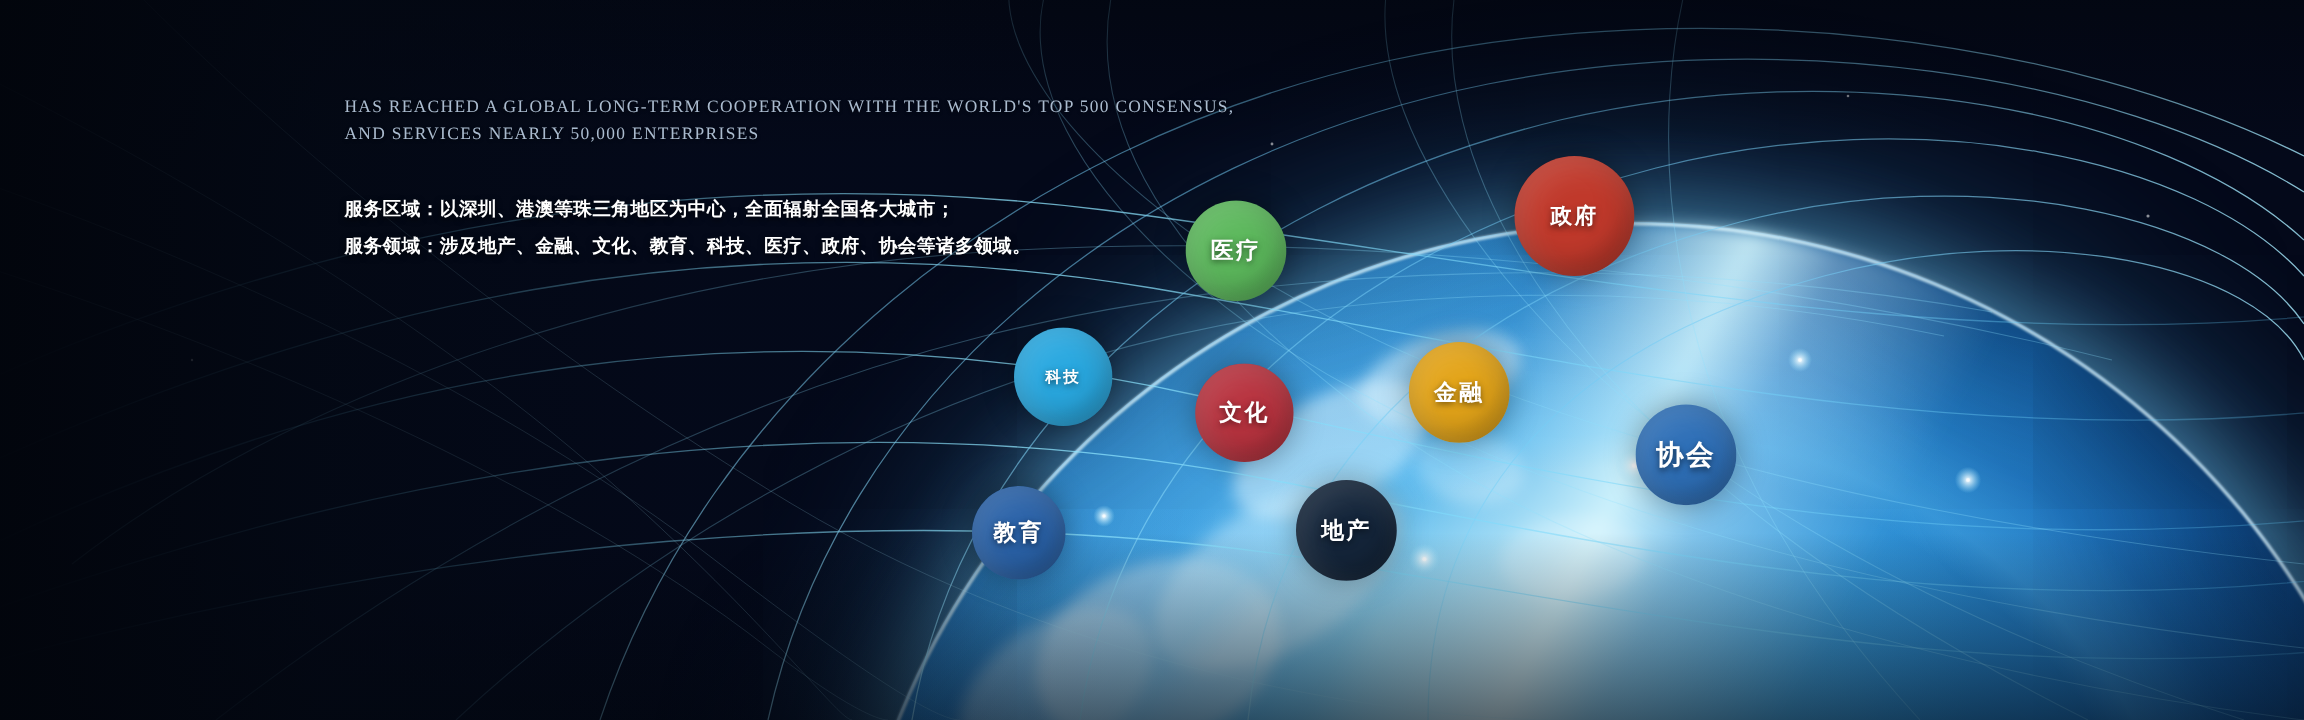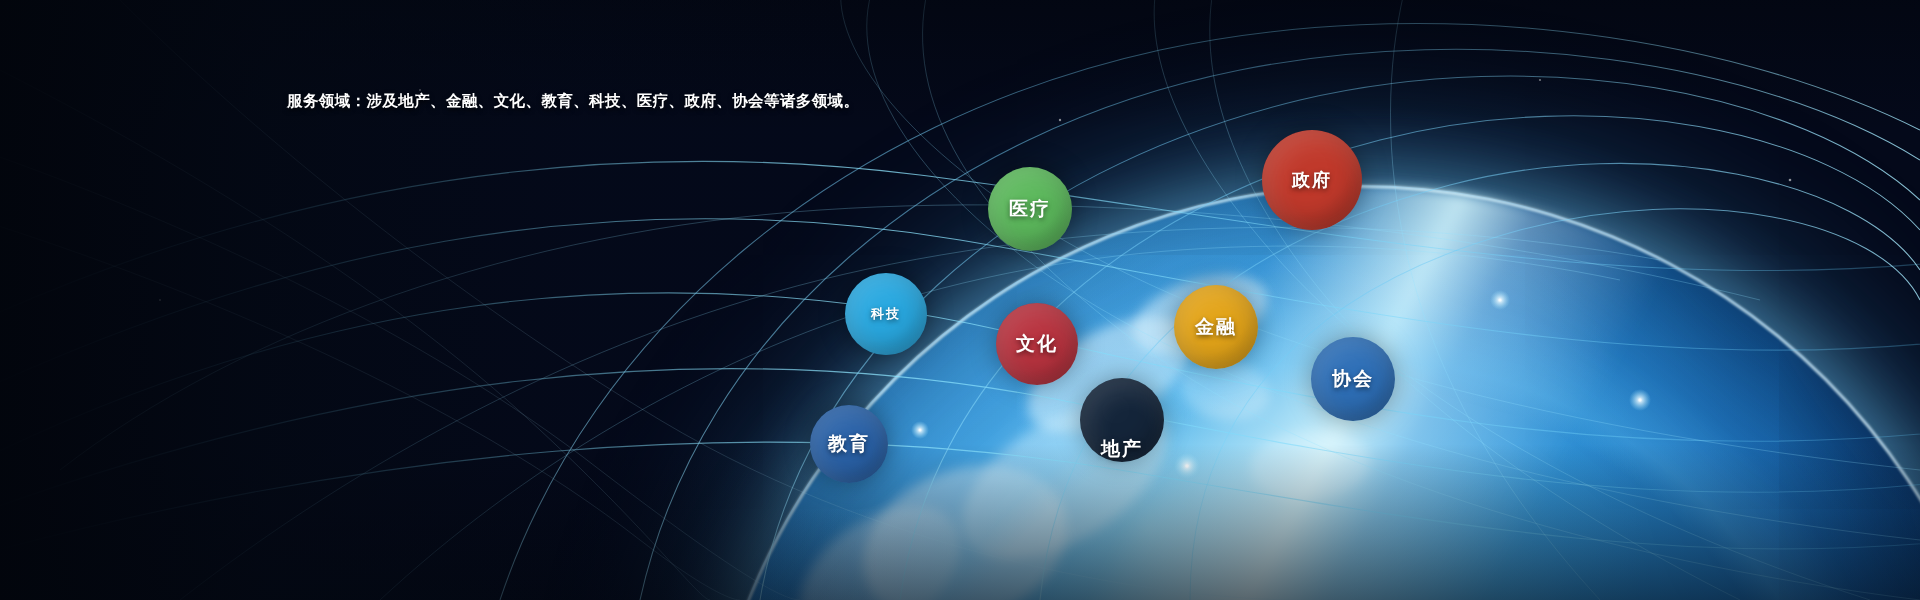--- a/index.html
+++ b/index.html
@@ -221,22 +221,27 @@
       <circle cx="420" cy="90" r="1"></circle>
       <circle cx="160" cy="300" r="1"></circle>
     </g>
   </svg>
 
   <div class="bg-vignette"></div>
 
   <div class="content">
 
 
+    <div class="eng">
+      <div>HAS REACHED A GLOBAL LONG-TERM COOPERATION WITH THE WORLD'S TOP 500 CONSENSUS,</div>
+      <div>AND SERVICES NEARLY 50,000 ENTERPRISES</div>
+    </div>
 
     <div class="body-txt">
+      <div>服务区域：以深圳、港澳等珠三角地区为中心，全面辐射全国各大城市；</div>
       <div>服务领域：涉及地产、金融、文化、教育、科技、医疗、政府、协会等诸多领域。</div>
     </div>
 
   </div>
 
   <div id="bubbles">
       <div class="bubble" style="left: 1262px; top: 130px; width: 100px; height: 100px; font-size: 18px; background: radial-gradient(circle at 36% 30%, rgb(192, 57, 43) 0%, rgb(192, 57, 43) 55%, rgba(0, 0, 0, 0.28) 140%) rgb(192, 57, 43);">
         <span>政府</span>
       </div>
       <div class="bubble" style="left: 988px; top: 167px; width: 84px; height: 84px; font-size: 19px; background: radial-gradient(circle at 36% 30%, rgb(92, 184, 92) 0%, rgb(92, 184, 92) 55%, rgba(0, 0, 0, 0.28) 140%) rgb(92, 184, 92); align-items: center;">
@@ -244,24 +249,24 @@
       </div>
       <div class="bubble" style="left: 845px; top: 273px; width: 82px; height: 82px; font-size: 13px; background: radial-gradient(circle at 36% 30%, rgb(41, 168, 224) 0%, rgb(41, 168, 224) 55%, rgba(0, 0, 0, 0.28) 140%) rgb(41, 168, 224);">
         <span>科技</span>
       </div>
       <div class="bubble" style="left: 996px; top: 303px; width: 82px; height: 82px; font-size: 19px; background: radial-gradient(circle at 36% 30%, rgb(184, 51, 63) 0%, rgb(184, 51, 63) 55%, rgba(0, 0, 0, 0.28) 140%) rgb(184, 51, 63); align-items: center;">
         <span>文化</span>
       </div>
       <div class="bubble" style="left: 1174px; top: 285px; width: 84px; height: 84px; font-size: 19px; background: radial-gradient(circle at 36% 30%, rgb(227, 164, 25) 0%, rgb(227, 164, 25) 55%, rgba(0, 0, 0, 0.28) 140%) rgb(227, 164, 25);">
         <span>金融</span>
       </div>
-      <div class="bubble" style="left: 1311px; top: 337px; width: 84px; height: 84px; font-size: 19px; background: radial-gradient(circle at 36% 30%, rgb(46, 111, 183) 0%, rgb(46, 111, 183) 55%, rgba(0, 0, 0, 0.28) 140%) rgb(46, 111, 183);">
+      <div class="bubble" style="left: 1363px; top: 337px; width: 84px; height: 84px; font-size: 23px; background: radial-gradient(circle at 36% 30%, rgb(46, 111, 183) 0%, rgb(46, 111, 183) 55%, rgba(0, 0, 0, 0.28) 140%) rgb(46, 111, 183);">
         <span>协会</span>
       </div>
-      <div class="bubble" style="left: 1080px; top: 378px; width: 84px; height: 84px; font-size: 19px; background: radial-gradient(circle at 36% 30%, rgb(20, 37, 58) 0%, rgb(20, 37, 58) 55%, rgba(0, 0, 0, 0.28) 140%) rgb(20, 37, 58); align-items: flex-end;">
+      <div class="bubble" style="left: 1080px; top: 400px; width: 84px; height: 84px; font-size: 19px; background: radial-gradient(circle at 36% 30%, rgb(20, 37, 58) 0%, rgb(20, 37, 58) 55%, rgba(0, 0, 0, 0.28) 140%) rgb(20, 37, 58);">
         <span>地产</span>
       </div>
       <div class="bubble" style="left: 810px; top: 405px; width: 78px; height: 78px; font-size: 19px; background: radial-gradient(circle at 36% 30%, rgb(42, 98, 168) 0%, rgb(42, 98, 168) 55%, rgba(0, 0, 0, 0.28) 140%) rgb(42, 98, 168);">
         <span>教育</span>
       </div>
     </div>
 
 </div>
 
 </body></html>

